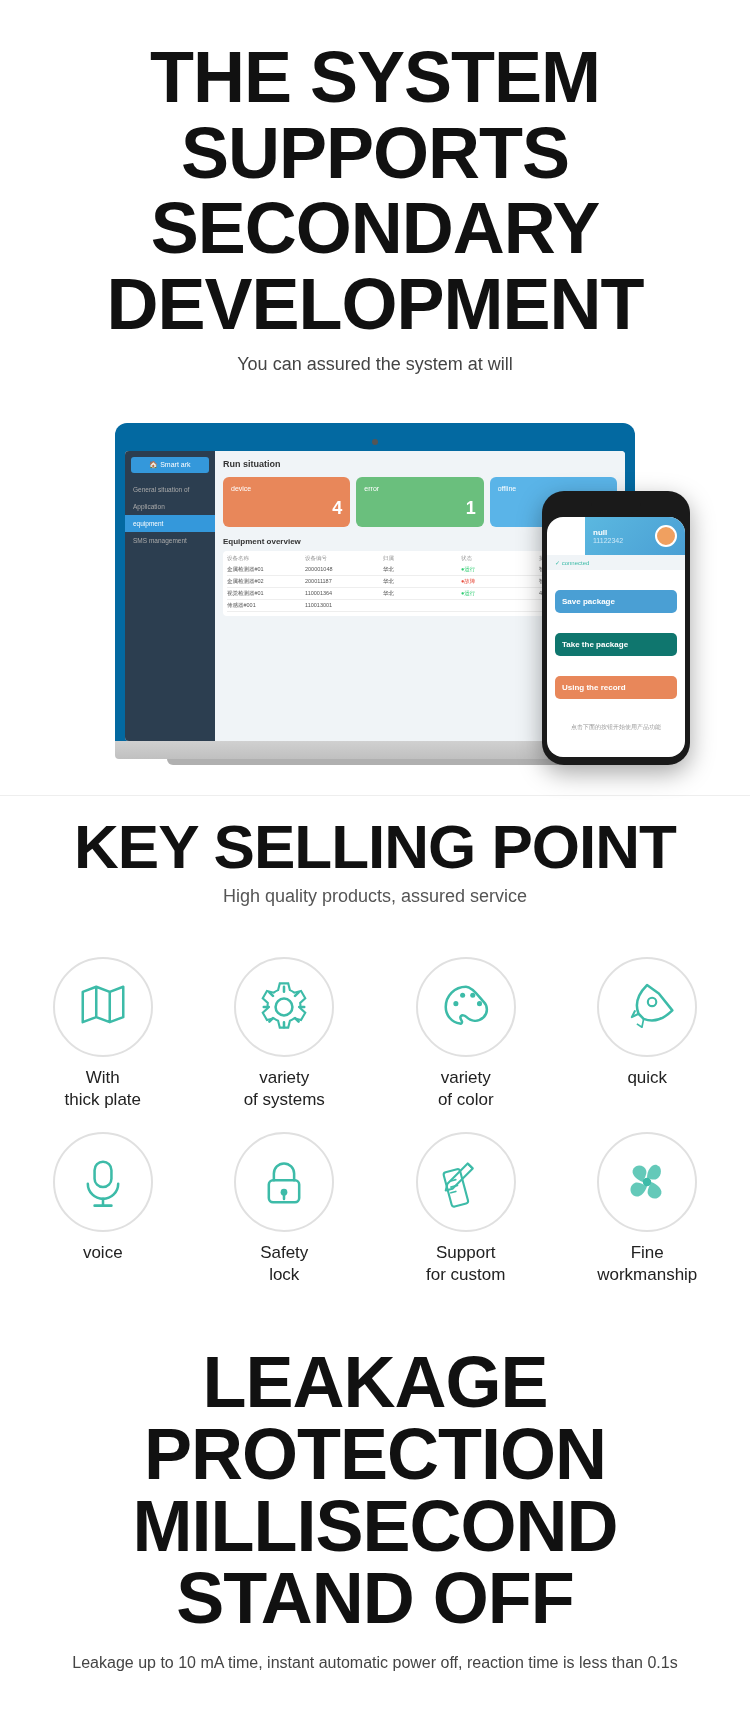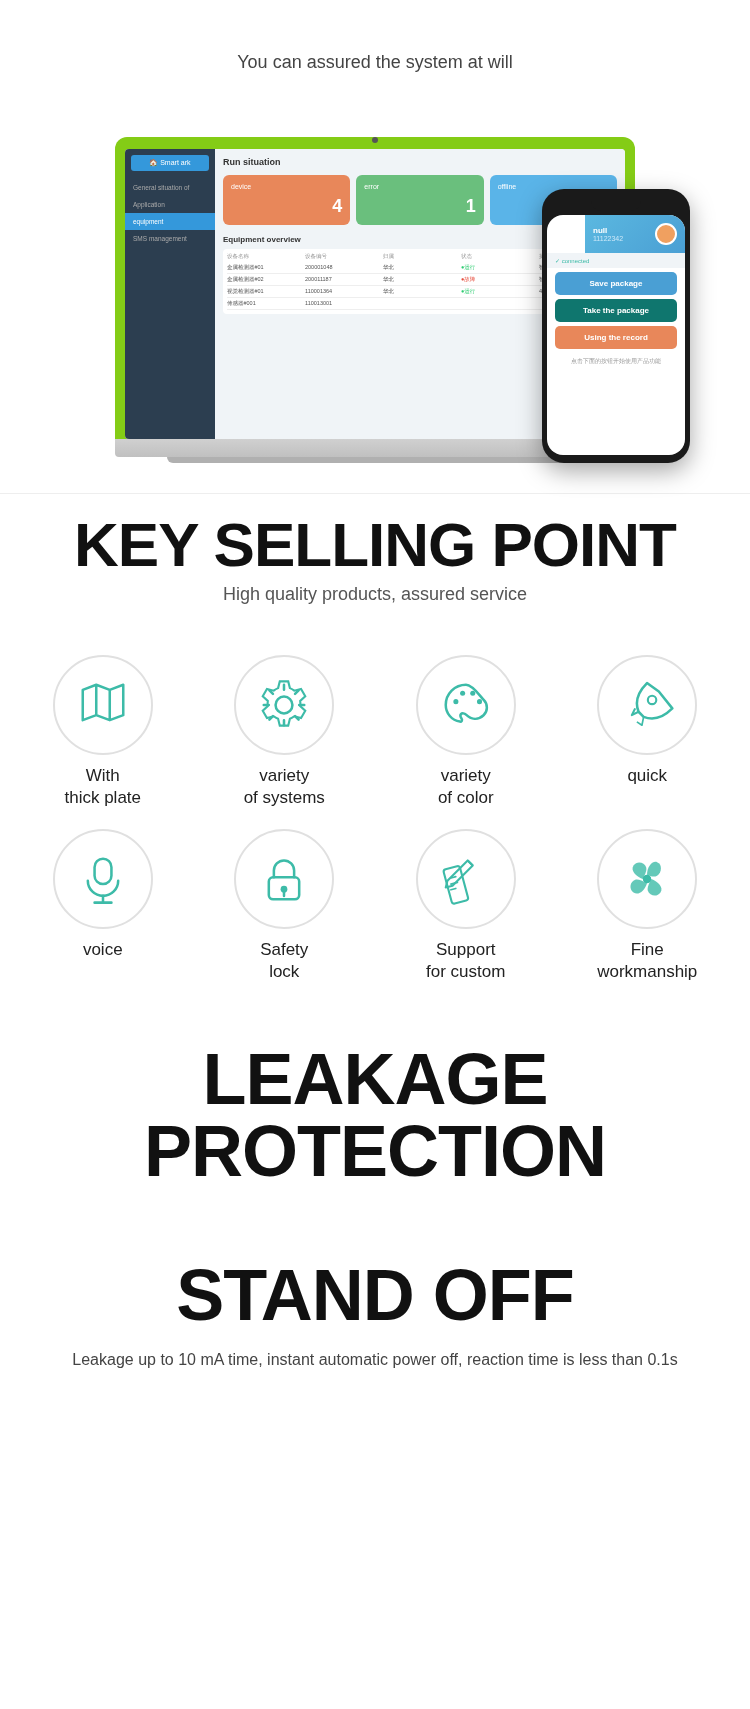--- a/index.html
+++ b/index.html
@@ -41,23 +41,23 @@
       min-height: 380px;
     }
 
     
     .laptop {
       position: relative;
       width: 520px;
       z-index: 1;
     }
     .laptop-screen-outer {
-      background: #84cc16;
+      background: #0369a1;
       border-radius: 12px 12px 0 0;
-      padding: 0 10px 0;
+      padding: 16px 10px 0;
       position: relative;
     }
     .laptop-screen-outer::before {
       content: '';
       display: block;
       width: 6px;
       height: 6px;
       background: #555;
       border-radius: 50%;
       margin: 0 auto 6px;
@@ -220,26 +220,25 @@
       border-radius: 50%;
       border: 2px solid #fff;
     }
     .phone-status {
       background: #f0f4f7;
       padding: 4px 8px;
       font-size: 7px;
       color: #666;
     }
     .phone-btn {
-      margin: 4px 8px;
+      margin: 20px 8px;
       padding: 7px;
       border-radius: 5px;
       color: #fff;
       font-size: 8px;
-      text-align: center;
       font-weight: bold;
     }
     .phone-btn.blue { background: #4a9fd4; }
     .phone-btn.teal { background: #0f766e; }
     .phone-btn.orange { background: #e8875a; }
     .phone-footer {
       padding: 4px 8px;
       font-size: 6px;
       color: #999;
       text-align: center;
@@ -321,20 +320,26 @@
       color: #444;
       margin-top: 16px;
       line-height: 1.6;
       padding: 0 20px 20px;
     }
   </style>
 </head>
 <body>
 
 <div class="section-hero">
+  <h1>
+    <span>THE SYSTEM</span><br>
+    <span>SUPPORTS</span><br>
+    <span>SECONDARY</span><br>
+    <span>DEVELOPMENT</span>
+  </h1>
   <p class="subtitle">You can assured the system at will</p>
 </div>
 
 <div class="device-container">
 
   <div class="laptop">
     <div class="laptop-screen-outer">
       <div class="laptop-screen">
         <div class="laptop-screen-inner">
 
@@ -531,17 +536,17 @@
       </svg>
     </div>
     <div class="icon-label">Fine<br>workmanship</div>
   </div>
 
 </div>
 
 <div class="section-leakage">
   <h2>
     <span>LEAKAGE PROTECTION</span><br>
-    <br>
+    <span>MILLISECOND</span><br>
     <span>STAND OFF</span>
   </h2>
   <p class="leakage-sub">Leakage up to 10 mA time, instant automatic power off, reaction time is less than 0.1s</p>
 </div>
 
 </body></html>

